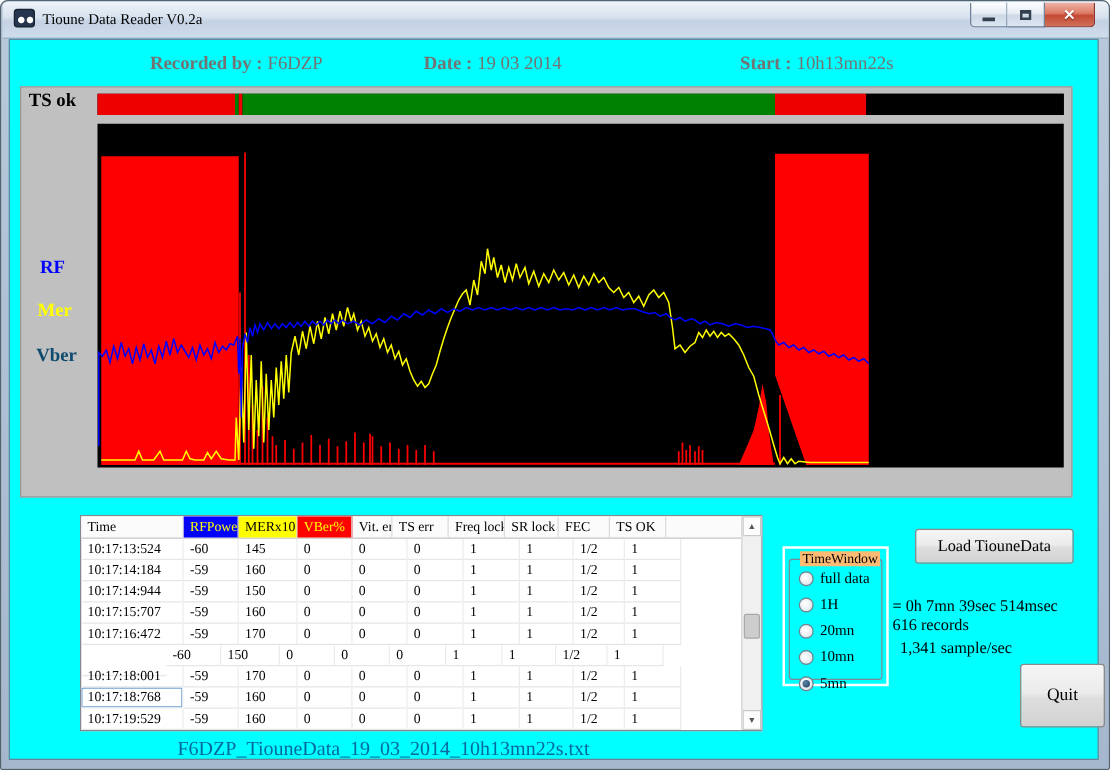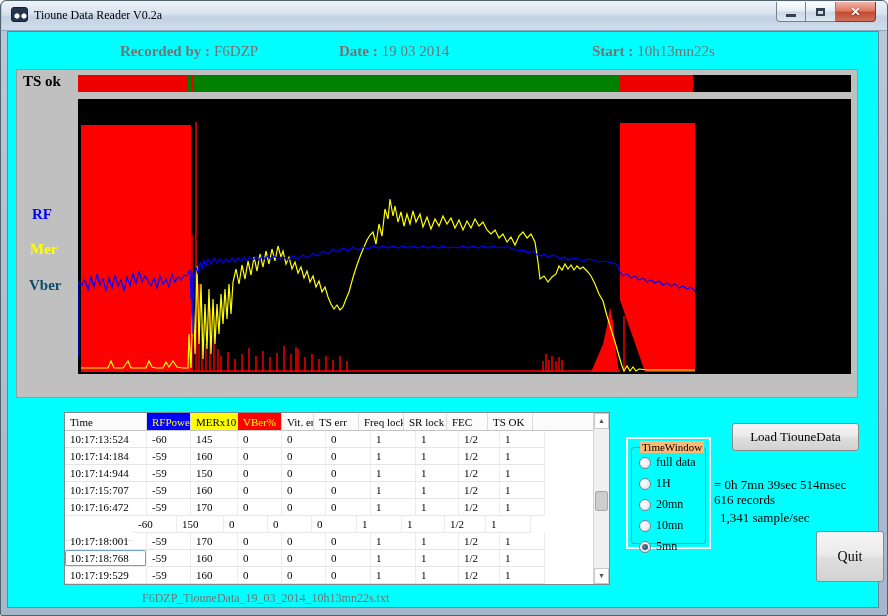--- a/index.html
+++ b/index.html
@@ -67,21 +67,21 @@
   .tw-box{position:absolute;left:618px;top:405px;width:85px;height:112px;border:2px solid #fff;box-sizing:border-box;}
   .tw-fieldset{position:absolute;left:3px;right:3px;top:8px;bottom:3px;border:1px solid #7d8a96;border-radius:3px;}
   .tw-legend{position:absolute;left:8px;top:-7px;background:#fdba74;padding:0 2px;font-size:11px;color:#000;}
   .tw-options{position:absolute;left:7px;top:8px;right:2px;}
   .radio-row{display:flex;align-items:center;height:13px;margin-bottom:8px;}
   .radio{width:12px;height:12px;border-radius:50%;border:1px solid #75818c;box-sizing:border-box;
          background:radial-gradient(circle at 4px 4px,#ffffff,#d9e0e6);position:relative;flex:0 0 auto;}
   .radio.checked::after{content:"";position:absolute;left:2px;top:2px;width:6px;height:6px;border-radius:50%;
          background:radial-gradient(circle at 2px 2px,#5b86a8,#1d3d57);}
   .radio-label{font-size:12px;color:#000;margin-left:5px;white-space:nowrap;}
-  .filename{position:absolute;left:134px;top:559px;font-size:12px;color:#737373;}
+  .filename{position:absolute;left:134px;top:559px;font-size:16px;color:#0369a1;}
 </style>
 </head>
 <body>
 
 <div class="window">
 
   <div class="titlebar">
     <div class="app-icon"></div>
     <span class="title-text">Tioune Data Reader V0.2a</span>
     <div class="winbtns">

